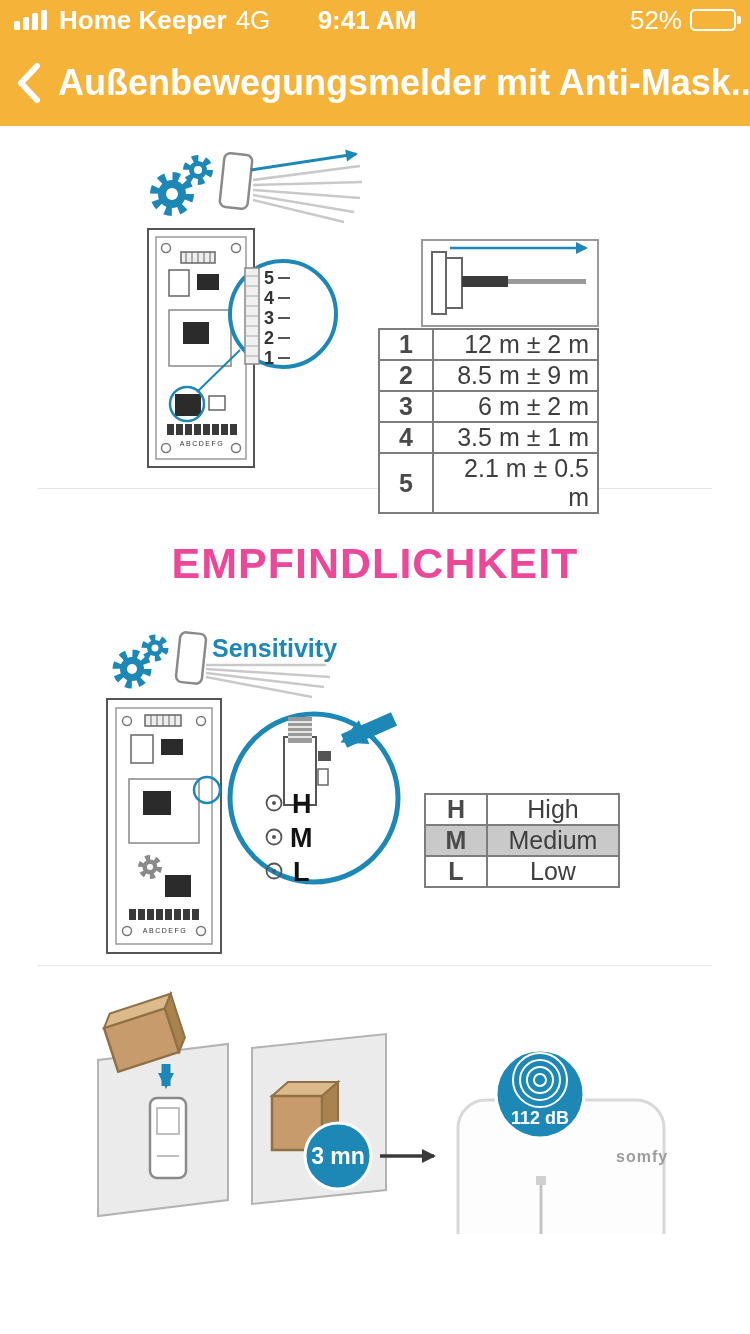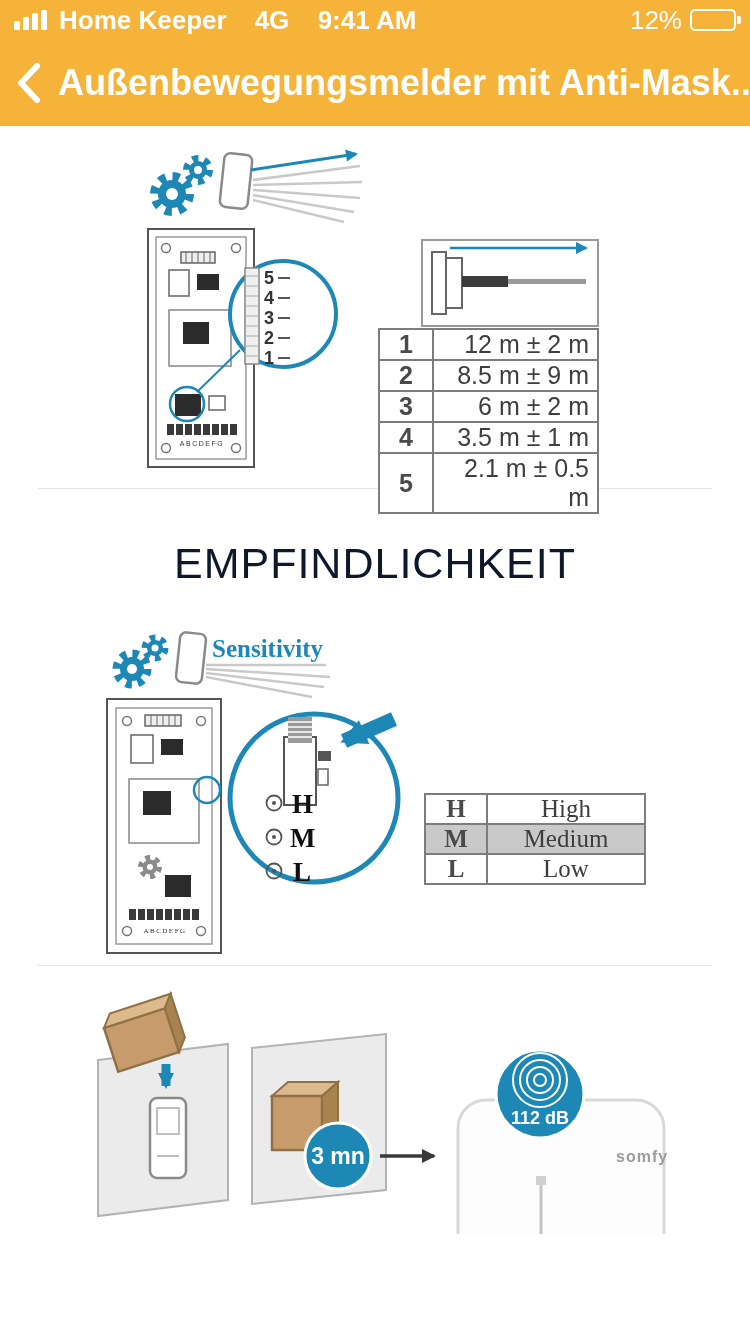--- a/index.html
+++ b/index.html
@@ -7,77 +7,77 @@
     font-family: "Liberation Sans", sans-serif; }
   .screen { position: relative; width: 750px; height: 1334px; background: #fff; }
 
   
   .status-bar { position: absolute; top: 0; left: 0; width: 750px; height: 40px;
     background: #F5B339; color: #fff; display: flex; align-items: center;
     padding: 0 14px; font-size: 26px; }
   .signal { display: flex; align-items: flex-end; gap: 3px; margin-right: 12px; }
   .signal span { display: block; width: 6px; background: #fff; border-radius: 1.5px; }
   .s1{height:9px}.s2{height:13px}.s3{height:17px}.s4{height:20px}
-  .carrier { font-weight: 700; margin-right: 28px; }
-  .network { font-weight: 700; }
+  .carrier { font-weight: 700; margin-right: 9px; }
+  .network { font-weight: 400; }
   .sb-time { position: absolute; left: 0; right: 16px; text-align: center; font-weight: 700; }
   .sb-right { margin-left: auto; display: flex; align-items: center; gap: 8px; z-index: 1; }
   .battery { width: 46px; height: 22px; border: 2px solid #fff; border-radius: 5px;
     position: relative; padding: 2px; }
   .battery .fill { width: 100%; height: 100%; background: #fff; border-radius: 2px; }
   .battery:after { content: ""; position: absolute; right: -7px; top: 5px; width: 4px;
     height: 8px; background: #fff; border-radius: 0 2px 2px 0; }
 
   
   .nav-bar { position: absolute; top: 40px; left: 0; width: 750px; height: 86px;
     background: #F5B339; display: flex; align-items: center; color: #fff; }
   .back-btn { margin-left: 12px; display: flex; align-items: center; cursor: pointer; }
   .nav-title { font-size: 36px; font-weight: 700; margin-left: 16px;
     white-space: nowrap; overflow: hidden; }
 
   
   .content { position: absolute; top: 126px; left: 0; width: 750px; height: 1208px;
     background: #fff; overflow: hidden; }
   .sec { position: relative; }
   #sec-range { height: 362px; }
-  #sec-sens  { height: 340px; margin-top: 38px; font-family: Liberation Serif, serif; }
+  #sec-sens  { height: 340px; margin-top: 38px; }
   .abs { position: absolute; display: block; }
   .divider { height: 1px; background: #E4E4E4; margin: 0 38px; }
-  .section-heading { font-size: 43px; line-height: 48px; color: #0f172a; text-align: center;
-    letter-spacing: 1px; font-weight: 400; margin-top: 50px; }
+  .section-heading { font-size: 43px; line-height: 48px; color: #ec4899; text-align: center;
+    letter-spacing: 1px; font-weight: 700; margin-top: 50px; }
   #op-illustration { display: block; margin-top: 22px; }
 
   
   .spec-table { border-collapse: collapse; color: #3E3E3E; background: #fff; }
   .spec-table td { border: 2px solid #7D7D7D; font-size: 25px; text-align: center; padding: 0 8px; }
   .range-table td { height: 27px; }
   .range-table td.key { width: 54px; font-weight: 700; color: #4A4A4A; }
   .range-table td.val { width: 165px; text-align: right; }
   .sens-table td { height: 28px; }
   .sens-table td.key { width: 62px; font-weight: 700; color: #4A4A4A; }
-  .sens-table td.val { width: 158px; }
+  .sens-table td.val { width: 132px; }
   tr.selected td { background: #C9C9C9; }
 </style>
 </head>
 <body>
 
 <div class="screen">
 
   <div class="status-bar">
     <span class="signal">
       <span class="s1"></span>
         <span class="s2"></span>
         <span class="s3"></span>
         <span class="s4"></span>
     </span>
     <span class="carrier">Home Keeper</span>
     <span class="network">4G</span>
     <span class="sb-time">9:41 AM</span>
     <span class="sb-right">
-      <span>12%</span>
+      <span>52%</span>
       <span class="battery"><span class="fill"></span></span>
     </span>
   </div>
 
   <div class="nav-bar">
     <span class="back-btn">
       <svg width="30" height="48" viewBox="0 0 30 48">
         <path d="M25 7 L9 24 L25 41" fill="none" stroke="#fff" stroke-width="6" stroke-linecap="round" stroke-linejoin="round"></path>
       </svg>
     </span>

